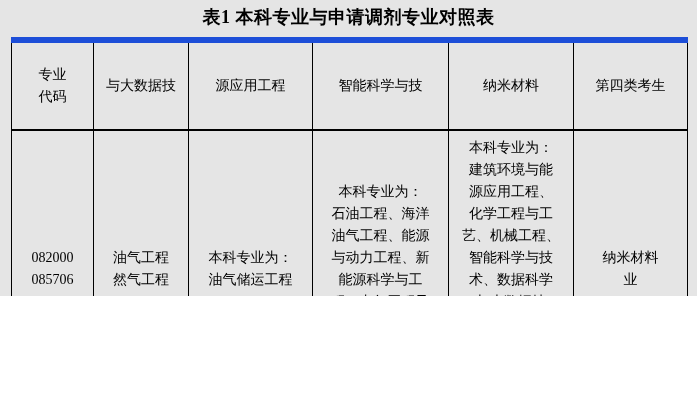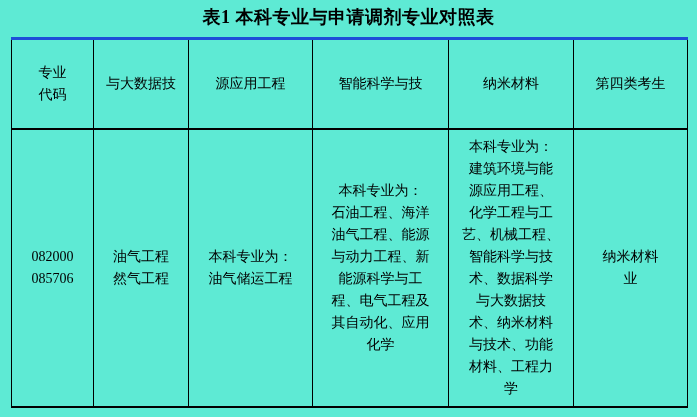--- a/index.html
+++ b/index.html
@@ -5,40 +5,40 @@
   html, body {
     margin: 0;
     padding: 0;
     background: #ffffff;
     color: #000000;
     font-family: "Liberation Serif", serif;
   }
   .page {
     position: relative;
     width: 697px;
-    height: 417px;
-    background: #5eead4;
+    height: 296px;
+    background: #e5e5e5;
     overflow: hidden;
   }
   .doc-title {
     padding-top: 5px;
     height: 27px;
     line-height: 24px;
     text-align: center;
     font-size: 18px;
     font-weight: bold;
     letter-spacing: 0.5px;
   }
   table.cmp-table {
     border-collapse: collapse;
     table-layout: fixed;
     margin-left: 11px;
     margin-top: 5px;
     width: 676px;
-    border-top: 3px solid #1d4ed8;
+    border-top: 6px solid #1d4ed8;
     border-bottom: 2px solid #000;
   }
   .cmp-table th,
   .cmp-table td {
     border: 1px solid #000;
     font-size: 14px;
     font-weight: normal;
     line-height: 22px;
     text-align: center;
     vertical-align: middle;

